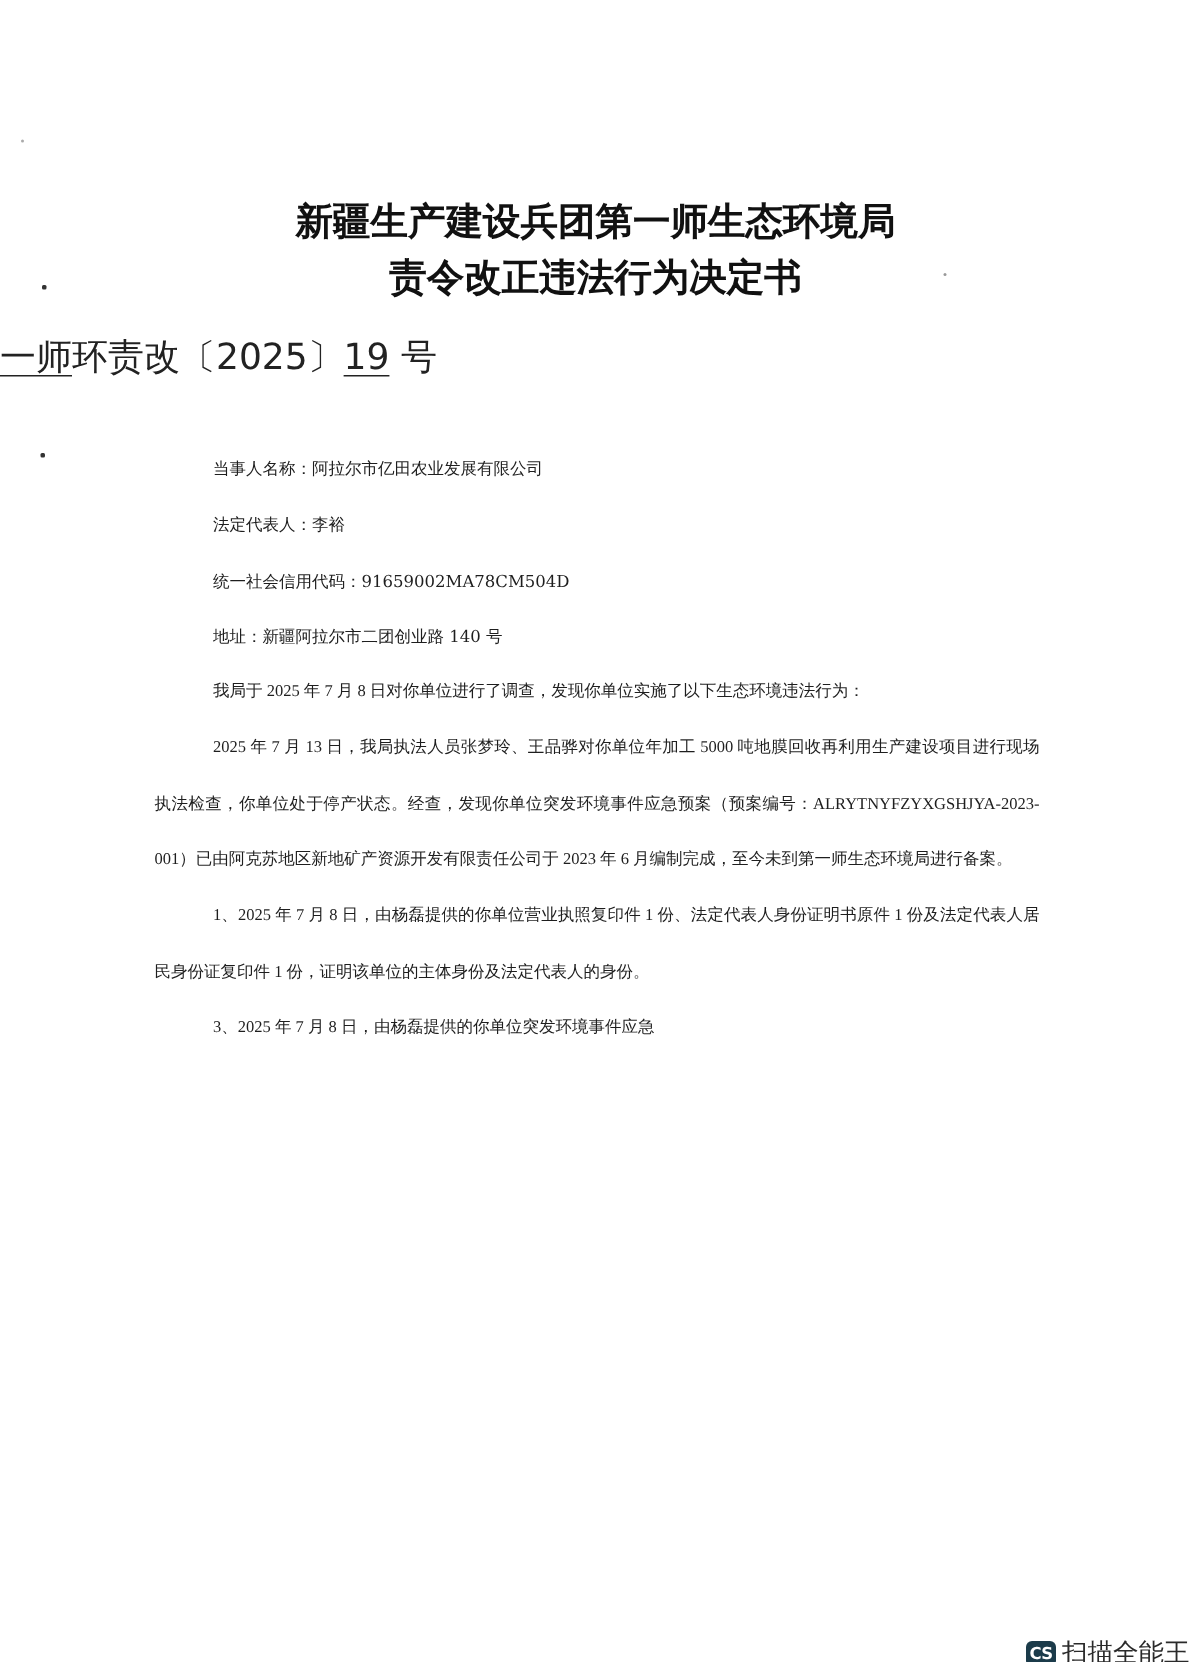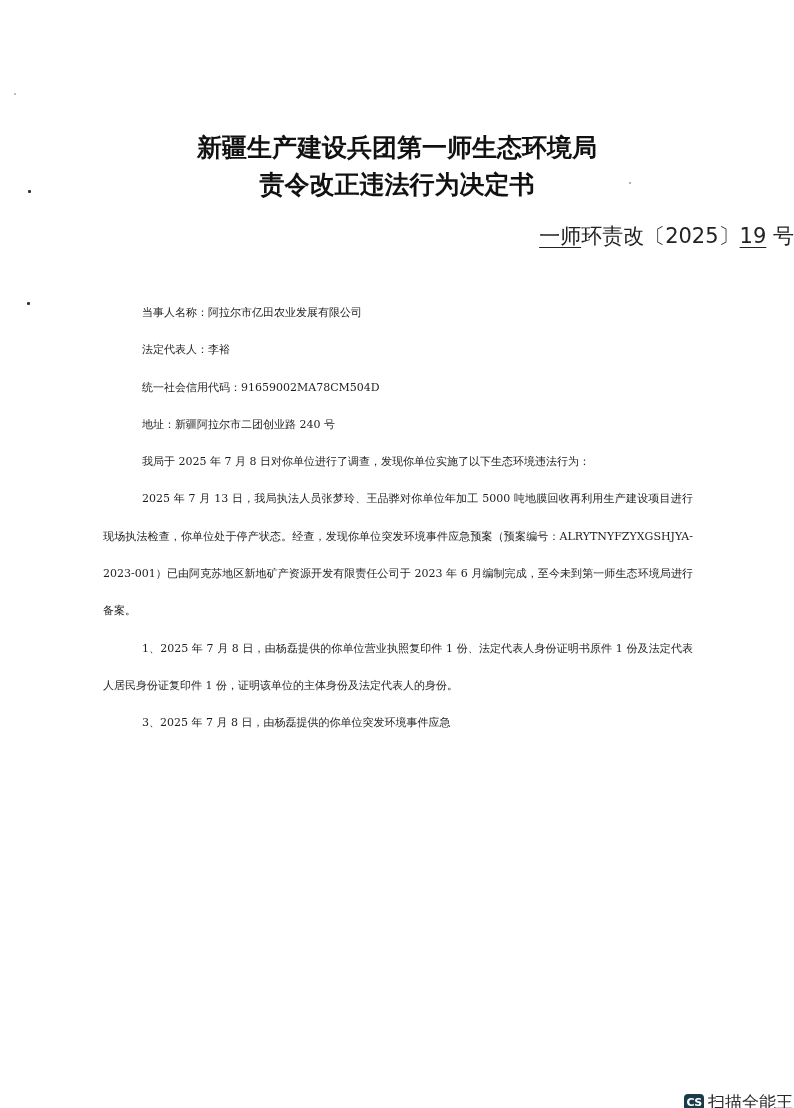--- a/index.html
+++ b/index.html
@@ -39,23 +39,23 @@
       color: #111;
       white-space: nowrap;
     }
     .title.line1 { top: 99px; }
     .title.line2 { top: 136px; }
     .docnum {
       position: absolute;
       left: 0;
       width: 794px;
       top: 190px;
-      text-align: right;
+      text-align: left;
       font-family: "DejaVu Sans", "Liberation Sans", sans-serif;
-      font-size: 21px;
+      font-size: 24px;
       color: #222;
       white-space: nowrap;
     }
     .docnum .ul {
       text-decoration: underline;
       text-underline-offset: 4px;
       text-decoration-thickness: 1px;
     }
     .body-text {
       position: absolute;
@@ -64,20 +64,21 @@
       top: 262px;
       font-family: "DejaVu Serif", "Liberation Serif", serif;
       font-size: 11px;
       line-height: 37.3px;
       color: #1e1e1e;
     }
     .para {
       margin: 0;
       text-align: justify;
       text-align-last: left;
+      font-family: Liberation Serif, serif;
     }
     .para.indent { text-indent: 39px; }
     .field-line {
       margin: 0;
       padding-left: 39px;
       white-space: nowrap;
     }
     .watermark {
       position: absolute;
       left: 684px;
@@ -139,21 +140,21 @@
     <p class="field-line">
       <span>当事人名称：</span><span>阿拉尔市亿田农业发展有限公司</span>
     </p>
     <p class="field-line">
       <span>法定代表人：</span><span>李裕</span>
     </p>
     <p class="field-line">
       <span>统一社会信用代码：</span><span>91659002MA78CM504D</span>
     </p>
     <p class="field-line">
-      <span>地址：</span><span>新疆阿拉尔市二团创业路 240 号</span>
+      <span>地址：</span><span>新疆阿拉尔市二团创业路 140 号</span>
     </p>
 
     <p class="para indent">我局于 2025 年 7 月 8 日对你单位进行了调查，发现你单位实施了以下生态环境违法行为：</p>
     <p class="para indent">2025 年 7 月 13 日，我局执法人员张梦玲、王品骅对你单位年加工 5000 吨地膜回收再利用生产建设项目进行现场执法检查，你单位处于停产状态。经查，发现你单位突发环境事件应急预案（预案编号：ALRYTNYFZYXGSHJYA-2023-001）已由阿克苏地区新地矿产资源开发有限责任公司于 2023 年 6 月编制完成，至今未到第一师生态环境局进行备案。</p>
     <p class="para indent">1、2025 年 7 月 8 日，由杨磊提供的你单位营业执照复印件 1 份、法定代表人身份证明书原件 1 份及法定代表人居民身份证复印件 1 份，证明该单位的主体身份及法定代表人的身份。</p>
     <p class="para indent">3、2025 年 7 月 8 日，由杨磊提供的你单位突发环境事件应急</p>
   </div>
 
   <div class="watermark">
     <div class="cs-logo">CS</div>

